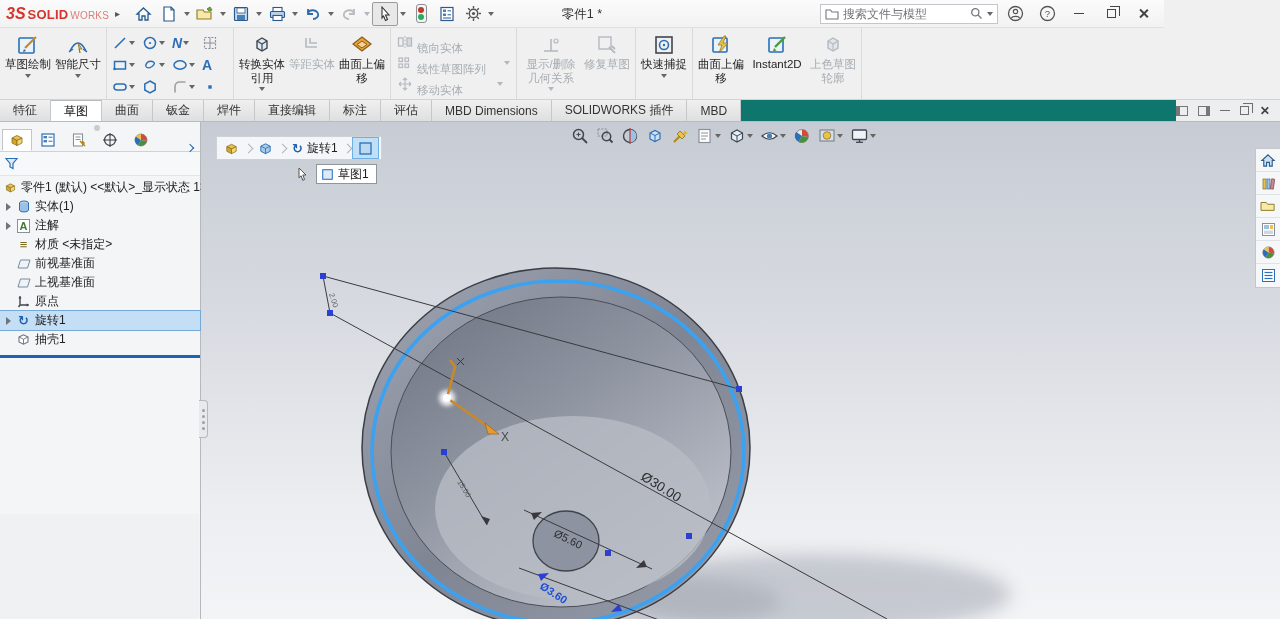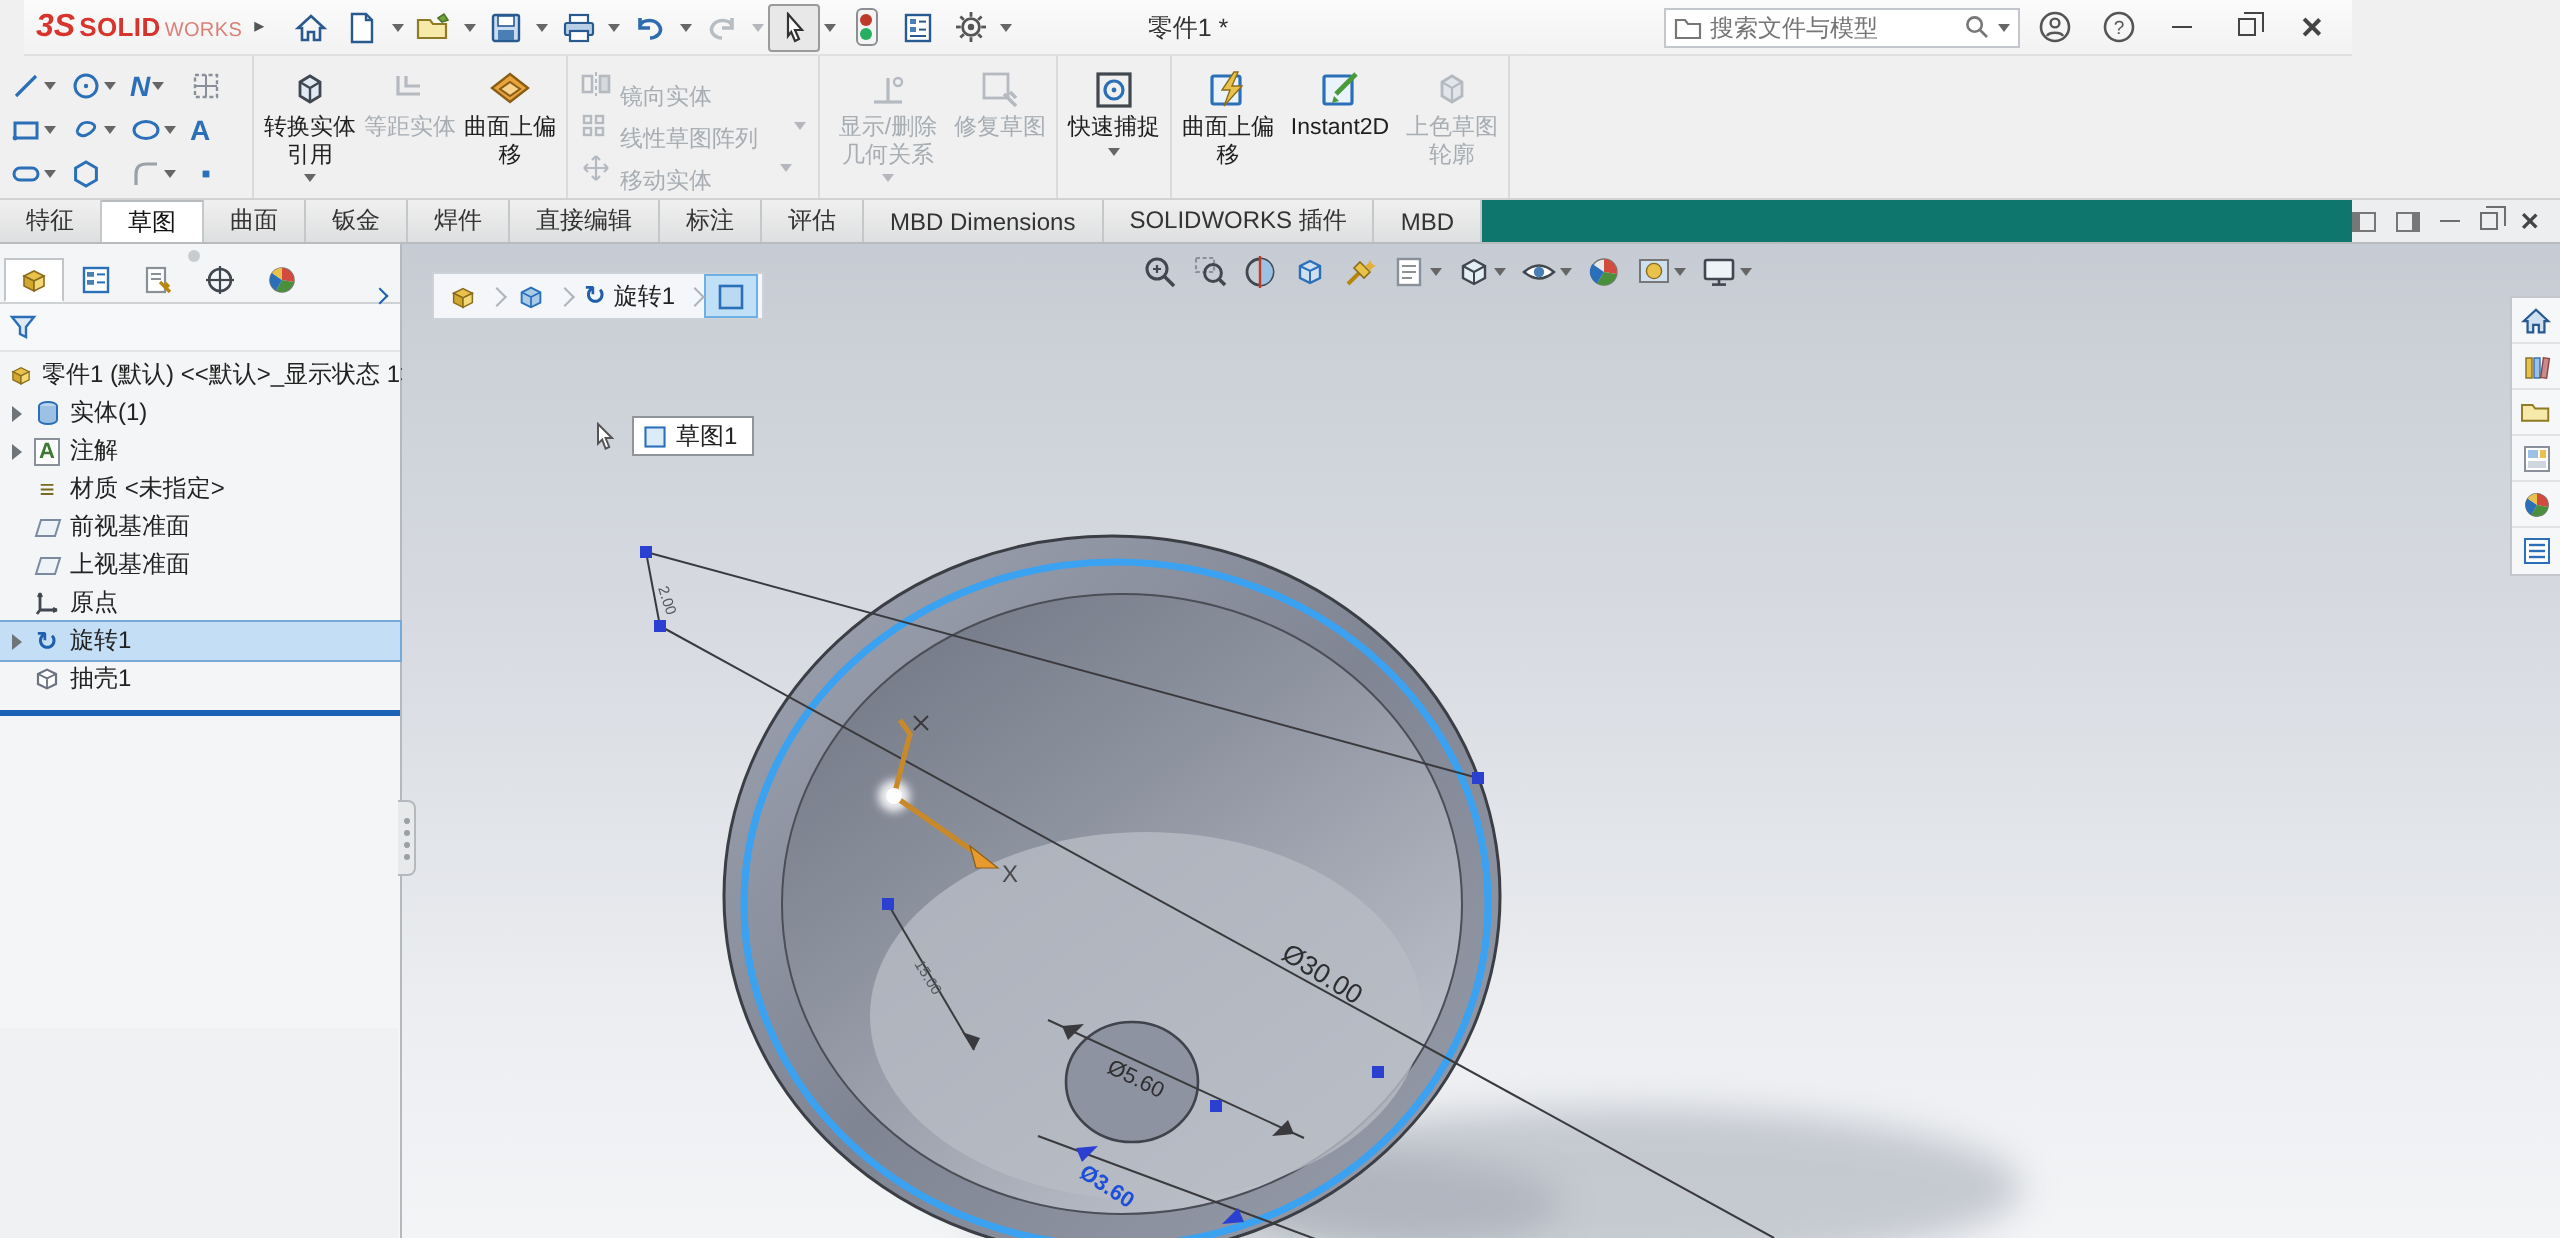--- a/index.html
+++ b/index.html
@@ -2,21 +2,21 @@
 <html><head>
 <meta charset="utf-8">
 <style>
   * { box-sizing: border-box; margin: 0; padding: 0; }
   html,body { width:1280px; height:619px; overflow:hidden;
     font-family:"Liberation Sans","DejaVu Sans",sans-serif; font-size:12px; color:#222;
     background:#f0f0f0; }
   .app { position:relative; width:1280px; height:619px; background:#f0f0f0; }
 
   
-  .titlebar { position:absolute; left:12px; top:0; width:1164px; height:28px;
+  .titlebar { position:absolute; left:0; top:0; width:1164px; height:28px;
     background:linear-gradient(#fbfbfb,#f2f2f2); border-bottom:1px solid #e0e0e0;
     display:flex; align-items:center; padding:0 6px; }
   .logo { display:flex; align-items:baseline; gap:2px; margin-right:4px; cursor:default; }
   .logo .mark { color:#d6342c; font-weight:bold; font-style:italic; font-size:16px; }
   .logo .solid { color:#d6342c; font-weight:bold; font-size:13px; letter-spacing:.2px; }
   .logo .works { color:#d98078; font-size:10px; letter-spacing:.2px;text-align:center; }
   .logo-arrow { color:#555; font-size:10px; margin:0 10px 0 2px; }
   .tb-btn { width:26px; height:24px; display:flex; align-items:center; justify-content:center; border-radius:2px; }
   .tb-sep-caret { width:10px; height:24px; display:flex; align-items:center; justify-content:center; }
   .caret-d { width:0; height:0; border-left:3.5px solid transparent; border-right:3.5px solid transparent; border-top:4px solid #666; }
@@ -98,21 +98,21 @@
   .viewport { position:relative; width:1079px; height:497px;
     background:linear-gradient(180deg,#c7ccd4 0%,#d8dbe1 40%,#eceef1 78%,#f3f4f6 100%); overflow:hidden; }
   .vp-svg { position:absolute; left:0; top:0; }
 
   .breadcrumb { position:absolute; left:15px; top:14px; height:24px; display:flex; align-items:center;
     background:rgba(248,250,252,.92); border:1px solid #ccd2d8; padding:0 2px; gap:0; }
   .bc-seg { display:flex; align-items:center; height:22px; padding:0 5px; gap:4px; }
   .bc-chev { width:7px; height:7px; border-right:1.4px solid #aeb4bb; border-top:1.4px solid #aeb4bb; transform:rotate(45deg); margin:0 1px; }
   .bc-seg.hl { background:#bfe0f7; border:1px solid #6fb0e4; }
   .bc-label { font-size:12px; color:#222; }
-  .sketch-chip-row { position:absolute; left:95px; top:42px; display:flex; align-items:center; gap:6px;margin-top:44px; }
+  .sketch-chip-row { position:absolute; left:95px; top:42px; display:flex; align-items:center; gap:6px; }
   .chip { display:flex; align-items:center; gap:4px; background:#fff; border:1px solid #8f959b; padding:1px 7px 1px 4px; height:20px; }
 
   .hud { position:absolute; left:368px; top:3px; display:flex; align-items:center; gap:3px; }
   .hud .hbtn { display:flex; align-items:center; gap:1px; padding:2px; border-radius:2px; }
 
   .taskpane { position:absolute; right:0; top:26px; width:25px; background:#f6f7f8; border:1px solid #c3c7cb; border-right:none; }
   .tp-btn { width:24px; height:23px; display:flex; align-items:center; justify-content:center; border-bottom:1px solid #e0e3e5; }
 
   .dimtxt { font-family:"Liberation Sans","DejaVu Sans",sans-serif; }
 </style>
@@ -267,20 +267,48 @@
       <div class="win-btn">
           <i class="restore-box"></i>
         </div>
       <div class="win-btn">
           <i class="close-x"></i>
         </div>
     </div>
   </div>
 
   <div class="ribbon">
+    <div class="rgroup">
+      <div class="rbtn">
+        <span class="bigico">
+          <svg width="24" height="24" viewBox="0 0 24 24">
+              <rect x="3" y="5" width="15" height="15" rx="1" fill="#eaf2fa" stroke="#2a6fb8" stroke-width="1.6"></rect>
+              <line x1="20" y1="4" x2="9" y2="15" stroke="#c8872b" stroke-width="2.2"></line>
+              <path d="M8 16 L7 19 L10 18 Z" fill="#555"></path>
+            </svg>
+        </span>
+        <span class="lbl">草图绘制</span>
+        <span class="cr">
+            <i class="caret-d"></i>
+          </span>
+      </div>
+      <div class="rbtn">
+        <span class="bigico">
+          <svg width="24" height="24" viewBox="0 0 24 24">
+              <path d="M4 18 Q12 2 20 18" fill="none" stroke="#2a6fb8" stroke-width="1.6"></path>
+              <path d="M3 19 L7 16 M21 19 L17 16" stroke="#2a6fb8" stroke-width="1.4"></path>
+              <path d="M12 10 L16 16 L13 16 L14 20 Z" fill="#e8c24a" stroke="#8a6d1d" stroke-width=".8"></path>
+            </svg>
+        </span>
+        <span class="lbl">智能尺寸</span>
+        <span class="cr">
+            <i class="caret-d"></i>
+          </span>
+      </div>
+    </div>
 
     <div class="rgroup">
       <div class="grid2">
         <div class="gcell">
             <svg width="16" height="16" viewBox="0 0 16 16">
               <line x1="3" y1="13" x2="13" y2="3" stroke="#2a6fb8" stroke-width="1.6"></line>
             </svg>
             <i class="caret-d"></i>
           </div>
         <div class="gcell">

